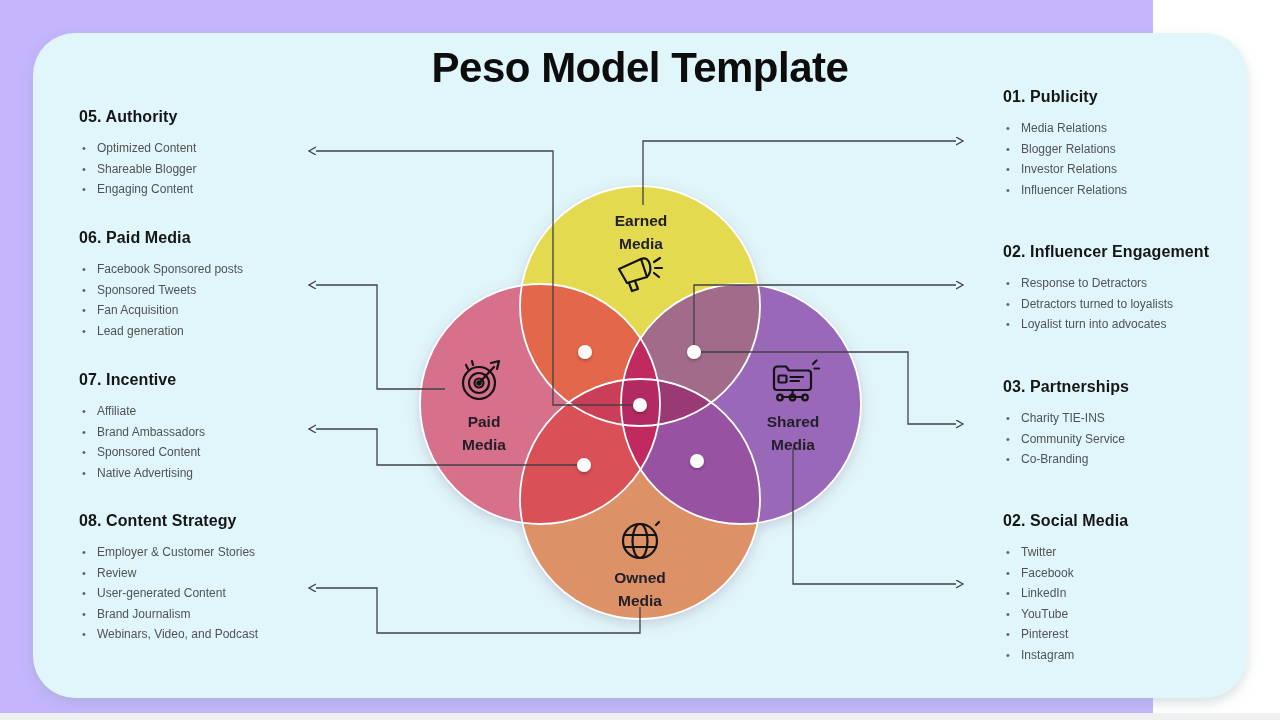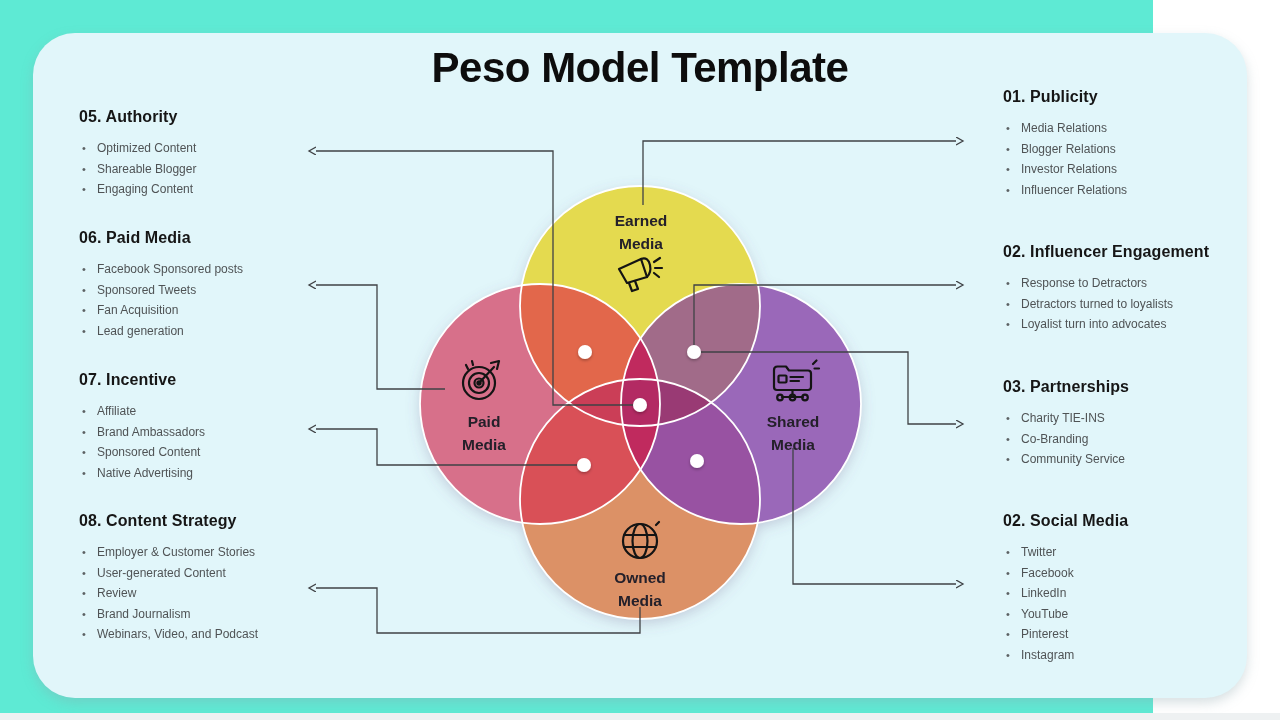--- a/index.html
+++ b/index.html
@@ -1,18 +1,18 @@
 <!DOCTYPE html>
 <html><head>
 <meta charset="utf-8">
 <style>
   * { margin:0; padding:0; box-sizing:border-box; }
   html,body { width:1280px; height:720px; background:#ffffff; overflow:hidden;
               font-family:"Liberation Sans", sans-serif; }
-  .page { position:relative; width:1153px; height:720px; background:#5eead4; }
+  .page { position:relative; width:1153px; height:720px; background:#c4b5fd; }
   .card { position:absolute; left:33px; top:33px; width:1214px; height:665px;
           background:#e1f6fa; border-radius:42px;
           box-shadow:0 5px 12px rgba(140,165,172,.35); }
   .bottom-strip { position:absolute; left:0; bottom:0; width:1280px; height:7px;
                   background:#eef1f2; }
   .title { position:absolute; left:0; top:44px; width:1280px; text-align:center;
            font-size:42px; font-weight:800; letter-spacing:-0.5px; color:#0d0d0d; }
   .section { position:absolute; width:252px; }
   .section h3 { font-size:16px; font-weight:700; color:#161616; margin:0 0 12px 0;
                 letter-spacing:.1px; }
@@ -56,22 +56,22 @@
         <li>Affiliate</li>
         <li>Brand Ambassadors</li>
         <li>Sponsored Content</li>
         <li>Native Advertising</li>
       </ul>
   </div>
   <div class="section" style="left:79px; top:512px">
     <h3>08. Content Strategy</h3>
     <ul>
         <li>Employer &amp; Customer Stories</li>
+        <li>Review</li>
         <li>User-generated Content</li>
-        <li>Review</li>
         <li>Brand Journalism</li>
         <li>Webinars, Video, and Podcast</li>
       </ul>
   </div>
 
   <div class="section" style="left:1003px; top:88px">
     <h3>01. Publicity</h3>
     <ul>
         <li>Media Relations</li>
         <li>Blogger Relations</li>
@@ -84,22 +84,22 @@
     <ul>
         <li>Response to Detractors</li>
         <li>Detractors turned to loyalists</li>
         <li>Loyalist turn into advocates</li>
       </ul>
   </div>
   <div class="section" style="left:1003px; top:378px">
     <h3>03. Partnerships</h3>
     <ul>
         <li>Charity TIE-INS</li>
+        <li>Community Service</li>
         <li>Co-Branding</li>
-        <li>Community Service</li>
       </ul>
   </div>
   <div class="section" style="left:1003px; top:512px">
     <h3>02. Social Media</h3>
     <ul>
         <li>Twitter</li>
         <li>Facebook</li>
         <li>LinkedIn</li>
         <li>YouTube</li>
         <li>Pinterest</li>

